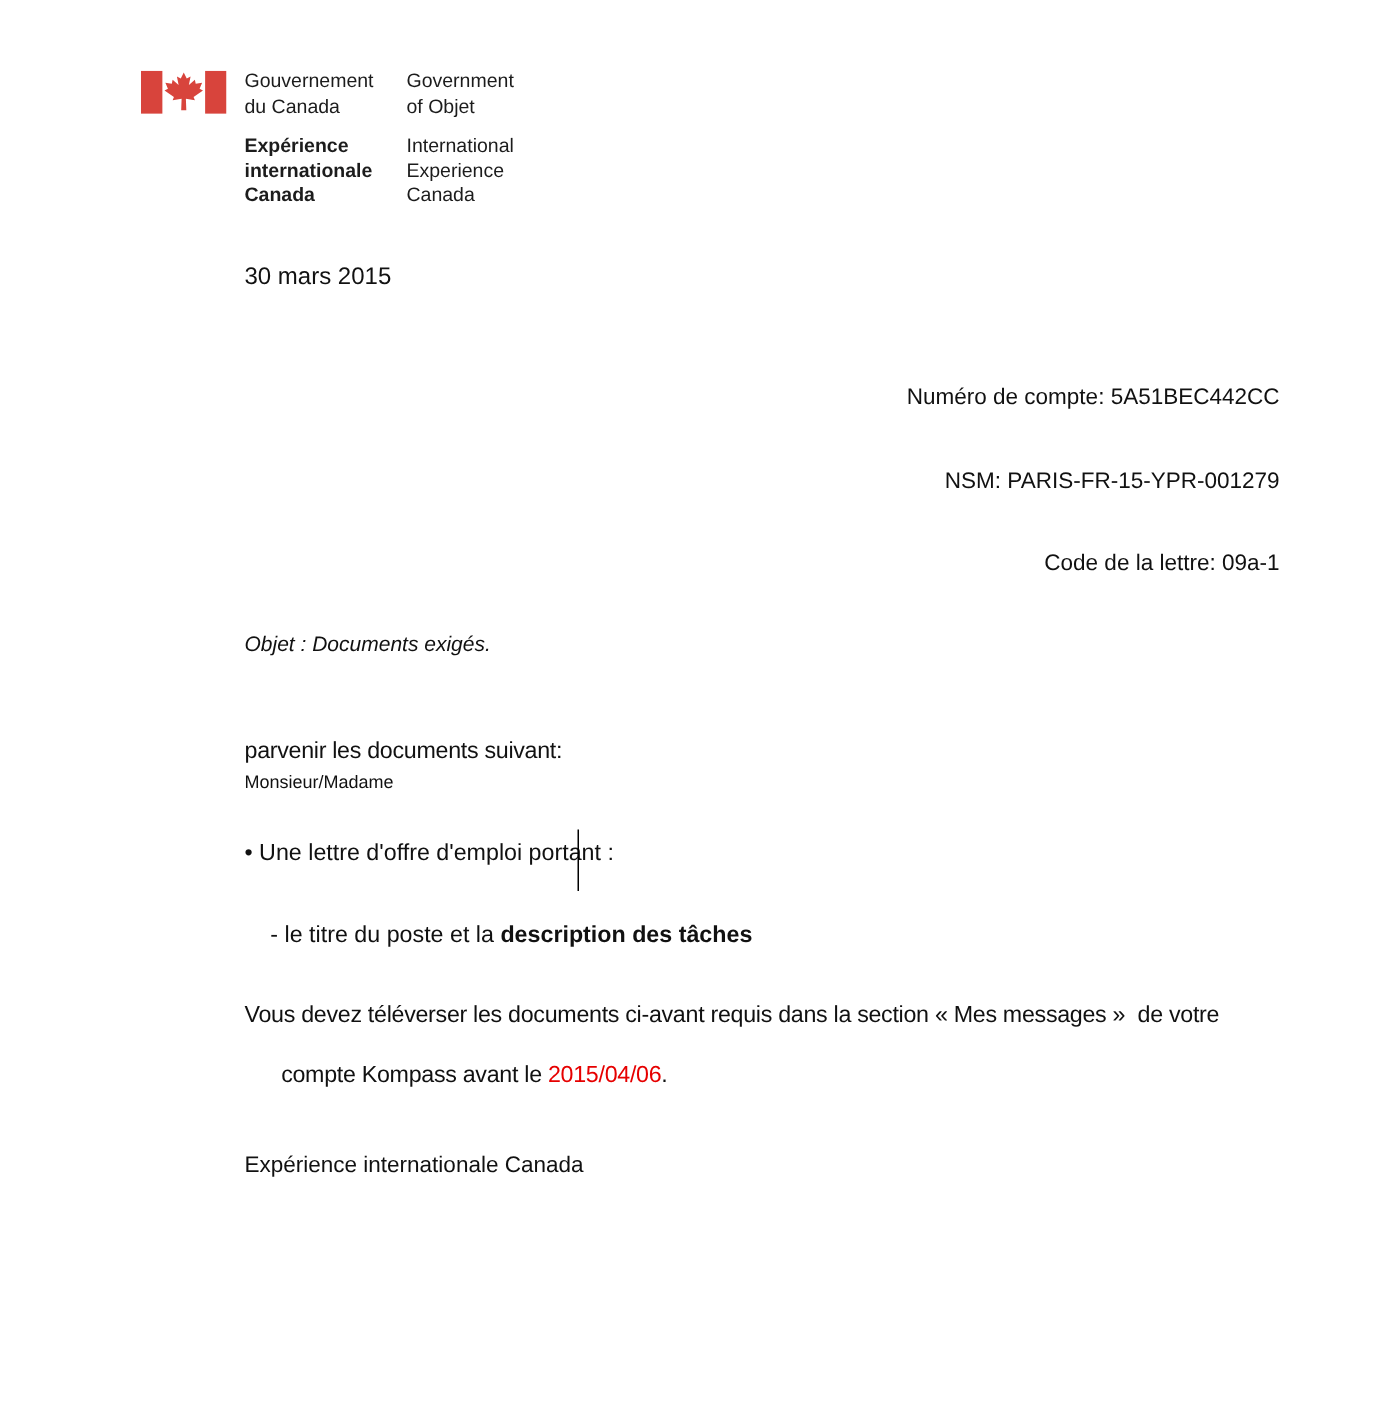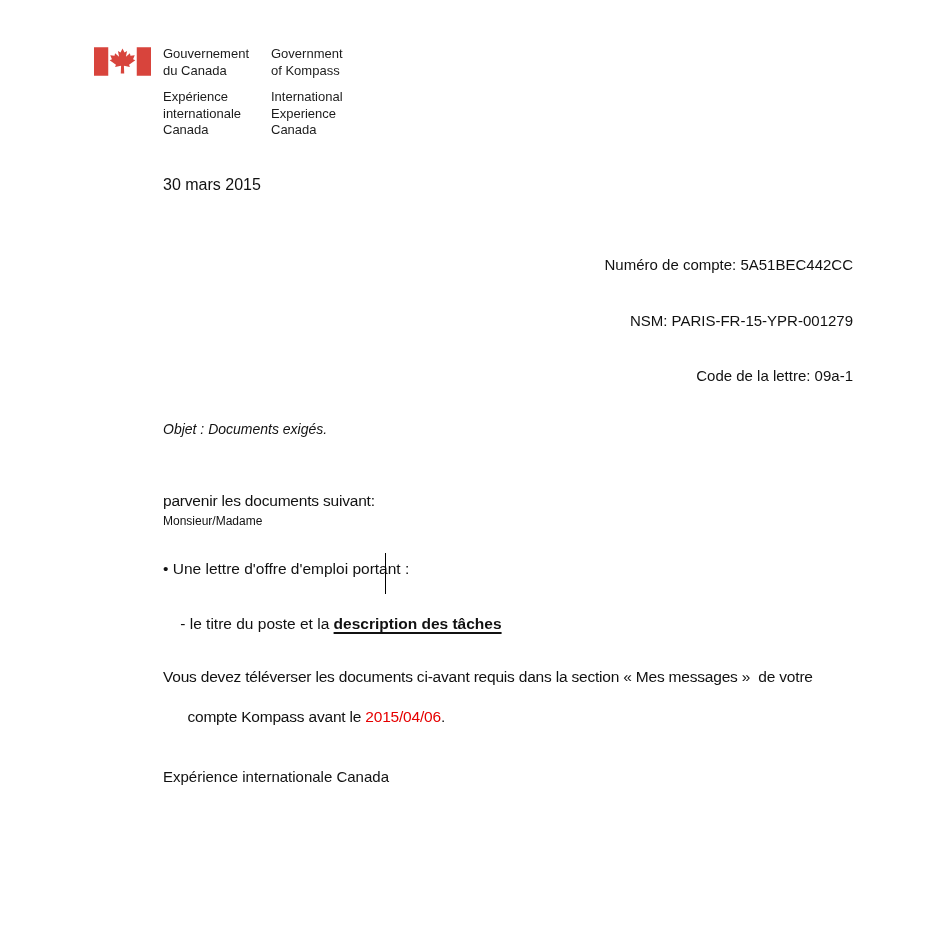--- a/index.html
+++ b/index.html
@@ -22,21 +22,21 @@
   
   .flag { position: absolute; left: 94px; top: 47px; width: 57px; height: 29px; }
   .fip-col {
     position: absolute;
     font-size: 13px;
     line-height: 16.5px;
     color: #1c1c1c;
   }
   .fip-gov-fr  { left: 163px; top: 46px; }
   .fip-gov-en  { left: 271px; top: 46px; }
-  .fip-prog-fr { left: 163px; top: 89px; }
+  .fip-prog-fr { left: 163px; top: 89px; font-weight: bold; }
   .fip-prog-en { left: 271px; top: 89px; }
 
   
   .date-line { left: 163px; top: 176px; font-size: 16px; }
   .ref-block {
     position: absolute;
     right: 107px;
     top: 219px;
     text-align: right;
     font-size: 15px;
@@ -49,21 +49,20 @@
   .salutation-line { left: 163px; top: 471px; font-size: 12px; margin-top: 43px; }
 
   .body-text { font-size: 15.5px; letter-spacing: -0.2px; }
   .intro-l1  { left: 163px; top: 501px; }
   .intro-l2  { left: 163px; top: 492px; }
 
   .bullet-line      { left: 163px; top: 560px; font-size: 15.5px; }
   .requirement-line { left: 163px; top: 597px; font-size: 15.5px; }
   .requirement-line .emph {
     font-weight: bold;
-    text-decoration: underline;
     text-decoration-thickness: 1.5px;
     text-underline-offset: 3px;
   }
 
   .cursor-bar {
     position: absolute;
     left: 385px;
     top: 553px;
     width: 1px;
     height: 41px;
@@ -86,21 +85,21 @@
     <rect x="150" y="0" width="50" height="100" fill="#d8443c"></rect>
     <path transform="translate(50,0) scale(1)" d="M50 4 L57 18 L66 13 L62 33 L76 21 L78 30 L93 28 L87 42 L95 46 L73 61 L76 69 L55 65 L56 92 L44 92 L45 65 L24 69 L27 61 L5 46 L13 42 L7 28 L22 30 L24 21 L38 33 L34 13 L43 18 Z" fill="#d8443c"></path>
   </svg>
 
   <div class="fip-col fip-gov-fr">
     <div>Gouvernement</div>
     <div>du Canada</div>
   </div>
   <div class="fip-col fip-gov-en">
     <div>Government</div>
-    <div>of Kompass</div>
+    <div>of Objet</div>
   </div>
   <div class="fip-col fip-prog-fr">
     <div>Expérience</div>
     <div>internationale</div>
     <div>Canada</div>
   </div>
   <div class="fip-col fip-prog-en">
     <div>International</div>
     <div>Experience</div>
     <div>Canada</div>

